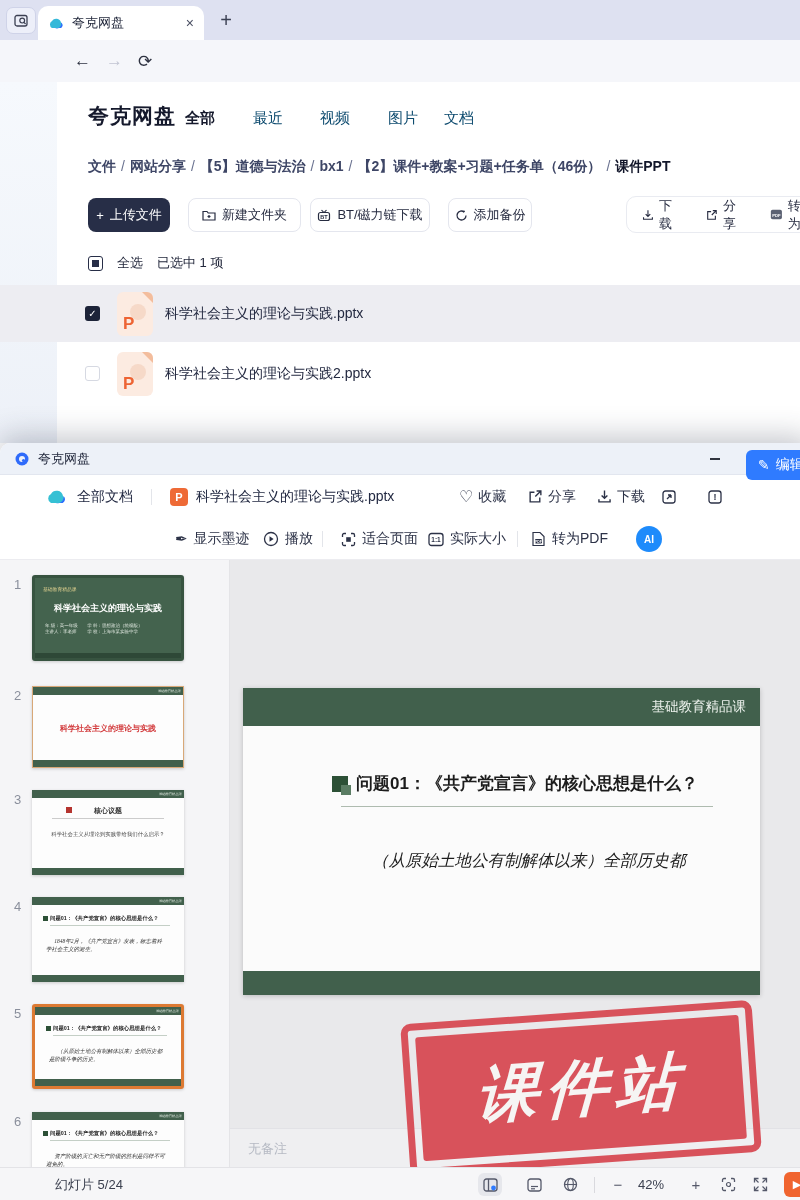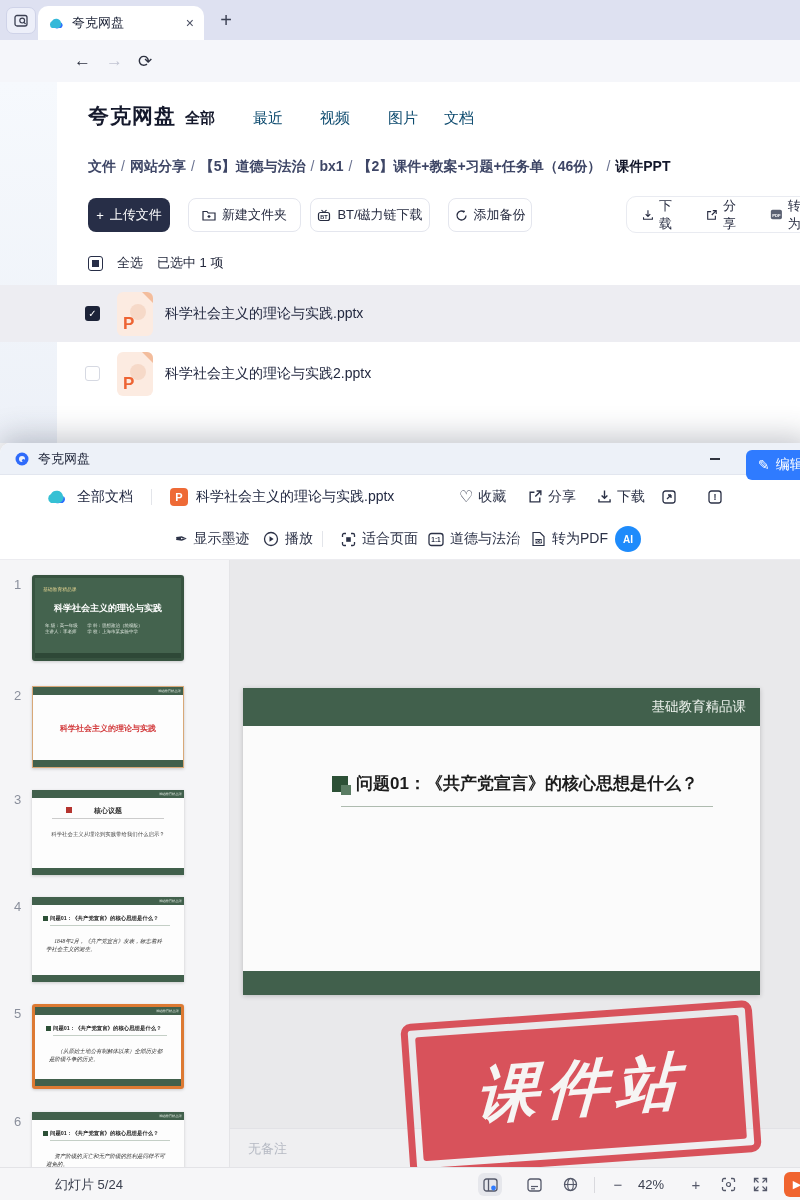--- a/index.html
+++ b/index.html
@@ -61,21 +61,21 @@
   .phead { position:absolute; top:32px; left:0; right:0; height:43px; background:#fff; display:flex; align-items:center; padding-left:46px; }
   .phead .lbl { font-size:14px; color:#222942; }
   .phead .vdiv { width:1px; height:16px; background:#e3e5ea; margin:0 18px; }
   .pbadge { width:18px; height:18px; background:#ee6a36; color:#fff; border-radius:4px; font-size:11px; font-weight:bold; display:flex; align-items:center; justify-content:center; margin-right:8px; }
   .hact { position:absolute; top:0; height:43px; display:flex; align-items:center; gap:5px; font-size:14px; color:#2c3247; }
   .edit-btn { position:absolute; left:746px; top:7px; height:30px; width:70px; background:#2f7bff; border-radius:6px; color:#fff; font-size:14px; display:flex; align-items:center; gap:6px; padding-left:12px; }
 
   .ptools { position:absolute; top:75px; left:0; right:0; height:42px; border-bottom:1px solid #ececf0; background:#fff; }
   .titem { position:absolute; top:0; height:42px; display:flex; align-items:center; gap:6px; font-size:14px; color:#2c3247; }
   .tdiv { position:absolute; top:13px; width:1px; height:16px; background:#e3e5ea; }
-  .ai-btn { position:absolute; left:615px; top:8px; width:26px; height:26px; border-radius:50%; background:#1e8bfb; color:#fff; font-size:10px; font-weight:bold; display:flex; align-items:center; justify-content:center; }
+  .ai-btn { position:absolute; left:636px; top:8px; width:26px; height:26px; border-radius:50%; background:#1e8bfb; color:#fff; font-size:10px; font-weight:bold; display:flex; align-items:center; justify-content:center; }
 
   .pmain { position:absolute; top:117px; left:0; right:0; bottom:33px; background:#e9e9eb; overflow:hidden; }
   .thumb-panel { position:absolute; left:0; top:0; bottom:0; width:230px; background:#f5f5f7; border-right:1px solid #e4e4e7; overflow:hidden; }
   .tnum { position:absolute; left:14px; font-size:13px; color:#8a8f9c; }
   .thumb { position:absolute; left:32px; width:152px; background:#fdfdfd; box-shadow:0 1px 3px rgba(0,0,0,.18); overflow:hidden; }
   .band { position:absolute; left:0; right:0; background:#41604c; }
   .band.top { top:0; height:8px; }
   .band.bot { bottom:0; height:7px; }
   .band .tinytxt { position:absolute; right:2px; top:0; font-size:6px; line-height:8px; color:#d9e3da; transform:scale(.55); transform-origin:right center; white-space:nowrap; }
   .chalk { background:#44634e; border:3px solid #375340; border-radius:3px; }
@@ -334,21 +334,21 @@
           <path d="M1.5 5 v-2 a1.5 1.5 0 0 1 1.5-1.5 h2 M10 1.5 h2 a1.5 1.5 0 0 1 1.5 1.5 v2 M13.5 10 v2 a1.5 1.5 0 0 1 -1.5 1.5 h-2 M5 13.5 h-2 a1.5 1.5 0 0 1 -1.5-1.5 v-2" fill="none" stroke="#2c3247" stroke-width="1.3"></path>
           <rect x="5.2" y="5.2" width="4.6" height="4.6" fill="#2c3247"></rect>
         </svg>
         <span>适合页面</span>
       </div>
       <div class="titem" style="left:428px;">
         <svg width="16" height="15" viewBox="0 0 16 15">
           <rect x="1" y="1.5" width="14" height="12" rx="2.5" fill="none" stroke="#2c3247" stroke-width="1.3"></rect>
           <text x="8" y="10.4" font-size="6.5" text-anchor="middle" fill="#2c3247" font-family="sans-serif" font-weight="bold">1:1</text>
         </svg>
-        <span>道德与法治</span>
+        <span>实际大小</span>
       </div>
       <div class="tdiv" style="left:517px;"></div>
       <div class="titem" style="left:531px;">
         <svg width="15" height="16" viewBox="0 0 15 16">
           <path d="M2 1.5 h7 l4 4 v9 H2 z" fill="none" stroke="#2c3247" stroke-width="1.2"></path>
           <rect x="4" y="8" width="7" height="4.5" rx="1" fill="#2c3247"></rect>
           <text x="7.5" y="11.6" font-size="3.4" text-anchor="middle" fill="#fff" font-family="sans-serif" font-weight="bold">PDF</text>
         </svg>
         <span>转为PDF</span>
       </div>
@@ -441,20 +441,21 @@
         </div>
         <div class="ms-q">
           <span class="ms-bullets">
               <span class="b1"></span>
               <span class="b2"></span>
             </span>
           <span class="ms-qtext">问题01：《共产党宣言》的核心思想是什么？</span>
         </div>
         <div class="ms-uline"></div>
         <div class="ms-ans">
+          <div class="l1">（从原始土地公有制解体以来）全部历史都</div>
         </div>
         <div class="ms-band bot"></div>
       </div>
 
       <div class="notes">
         <span>无备注</span>
       </div>
 
       <div class="stamp">
         <div class="stamp-inner">

